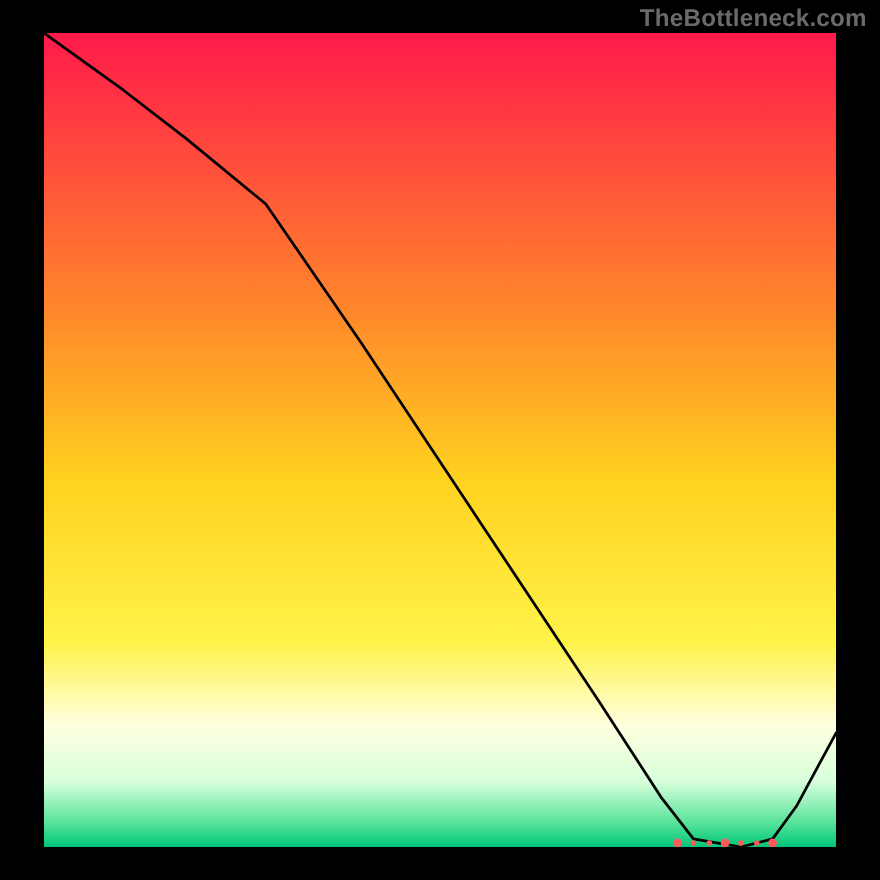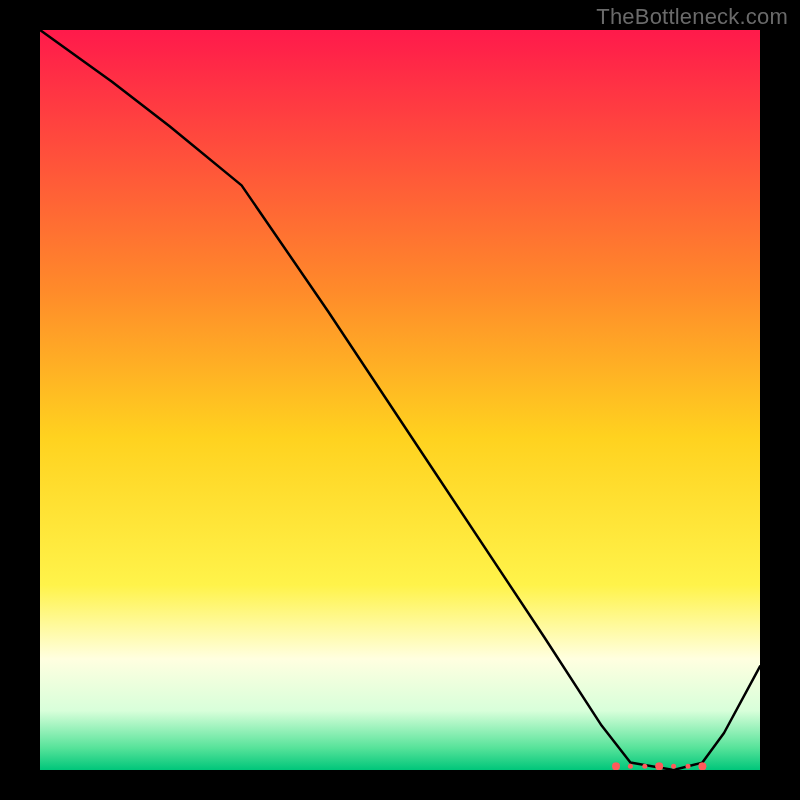--- a/index.html
+++ b/index.html
@@ -16,21 +16,21 @@
     width: 800px;
     height: 800px;
     background: #000;
   }
   .watermark {
     position: absolute;
     top: 4px;
     right: 12px;
     color: #6a6a6a;
     font-size: 22px;
-    font-weight: 400;
+    font-weight: 700;
     letter-spacing: 0.2px;
     user-select: none;
   }
   .plot {
     position: absolute;
     left: 40px;
     top: 30px;
     width: 720px;
     height: 740px;
   }

